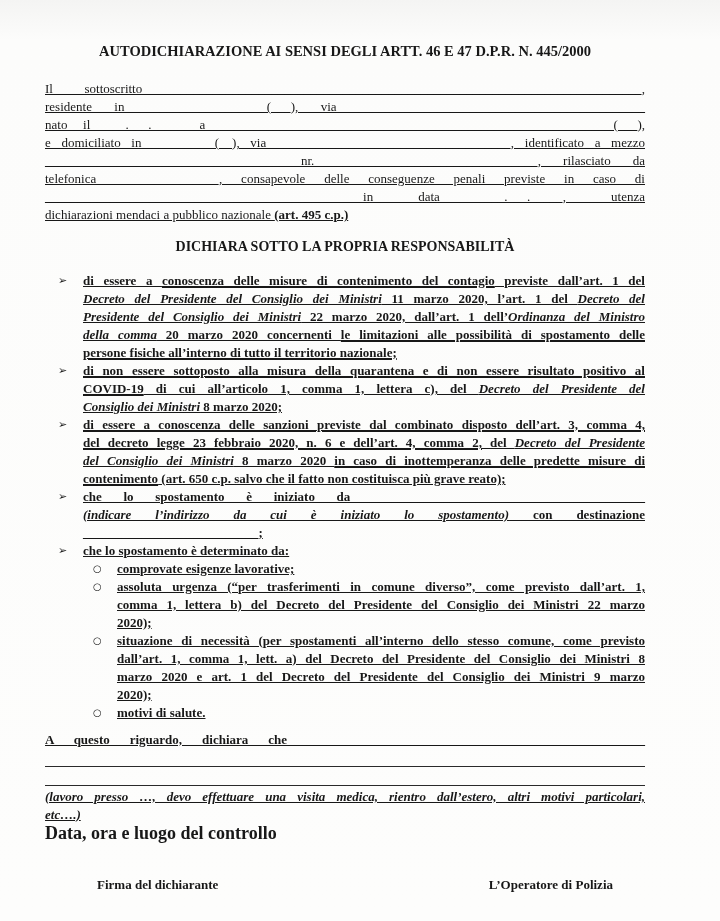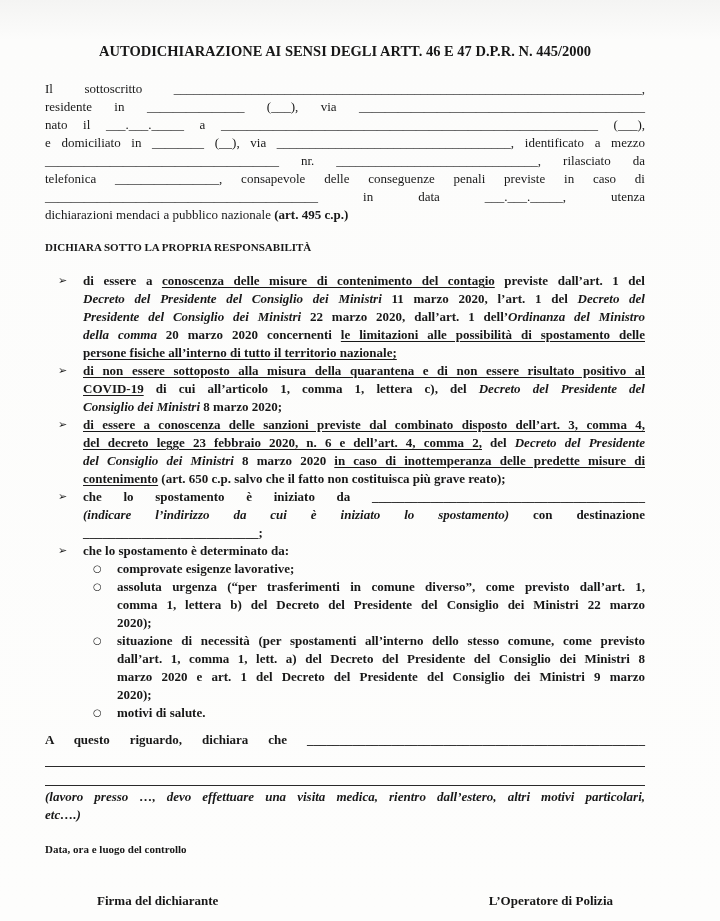--- a/index.html
+++ b/index.html
@@ -10,26 +10,26 @@
     font-family:"Liberation Serif","DejaVu Serif",serif;
     color:#181818;
     overflow:hidden;
   }
   .page{padding:42px 75px 0 45px;width:600px;}
   .title{
     text-align:center;font-weight:bold;font-size:14.5px;line-height:18px;
     margin:0 0 20px 0;
   }
   .heading{
-    font-weight:bold;font-size:11px;line-height:20px;
+    text-align:center;font-weight:bold;font-size:14px;line-height:20px;
     margin:0 0 15px 0;
   }
   .ln{
     font-size:13px;line-height:18px;white-space:nowrap;
-    text-align:justify;text-align-last:justify;
+    text-align:justify;text-align-last:justify;text-decoration:underline;
   }
   .ln.last{text-align:left;text-align-last:left;}
   .rule{height:17px;border-bottom:1.2px solid #2a2a2a;margin-bottom:1px;}
   .u{text-decoration:underline;text-underline-offset:2px;text-decoration-thickness:1px;text-align:right;}
   .i{font-style:italic;}
   .b{font-weight:bold;}
   .intro{margin-bottom:13px;}
   .blist{font-weight:bold;margin:0 0 9px 0;}
   .bitem{display:flex;}
   .bmark{
@@ -40,21 +40,21 @@
   .btext{flex:1 1 auto;min-width:0;}
   .sitem{display:flex;}
   .smark{
     flex:none;margin-left:10px;width:24px;
     font-family:"DejaVu Sans",sans-serif;font-weight:normal;
     font-size:10px;line-height:18px;color:#1a1a1a;
   }
   .stext{flex:1 1 auto;min-width:0;}
   .closing{font-weight:bold;margin-bottom:2px;}
   .note{font-weight:bold;font-style:italic;}
-  .control{font-weight:bold;font-size:11px;line-height:18px;margin-bottom:34px;margin-top:16px;}
+  .control{font-weight:bold;font-size:18px;line-height:18px;margin-bottom:34px;}
   .sigs{
     display:flex;justify-content:space-between;
     padding:0 32px 0 52px;font-size:13px;line-height:17px;font-weight:bold;
   }
 </style>
 </head>
 <body>
 
 <div class="page">
 

